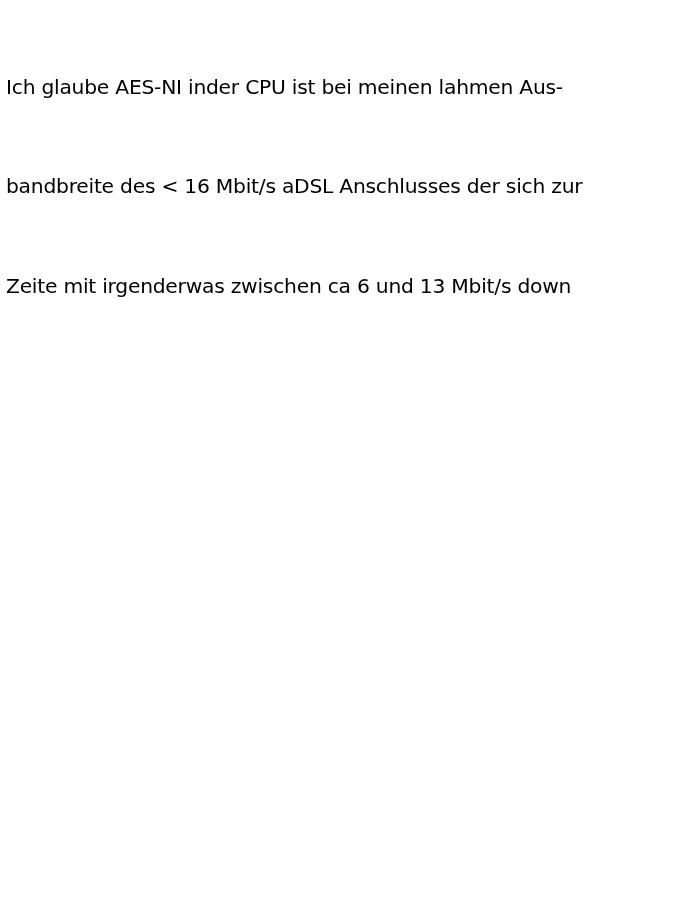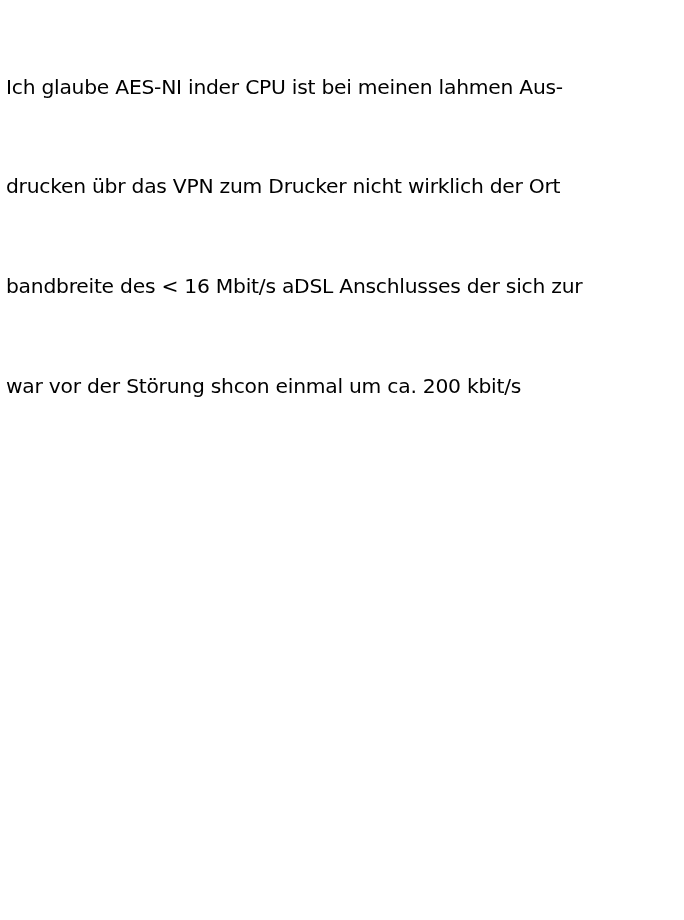--- a/index.html
+++ b/index.html
@@ -35,23 +35,22 @@
     height: 33.3px;
     overflow: visible;
   }
 </style>
 </head>
 <body>
 
 <div id="document-page">
   <div class="text-body">
     <span class="text-line">Ich glaube AES-NI inder CPU ist bei meinen lahmen Aus-</span>
-    <span class="text-line">drucken übr das VPN zum Drucker nicht wirklich der Ort</span>
     <span class="text-line">bandbreite des &lt; 16 Mbit/s aDSL Anschlusses der sich zur</span>
-    <span class="text-line">war vor der Störung shcon einmal um ca. 200 kbit/s</span>
+    <span class="text-line">Zeite mit irgenderwas zwischen ca 6 und 13 Mbit/s down</span>
     
     
     
     
     
     
     
     
     
     

